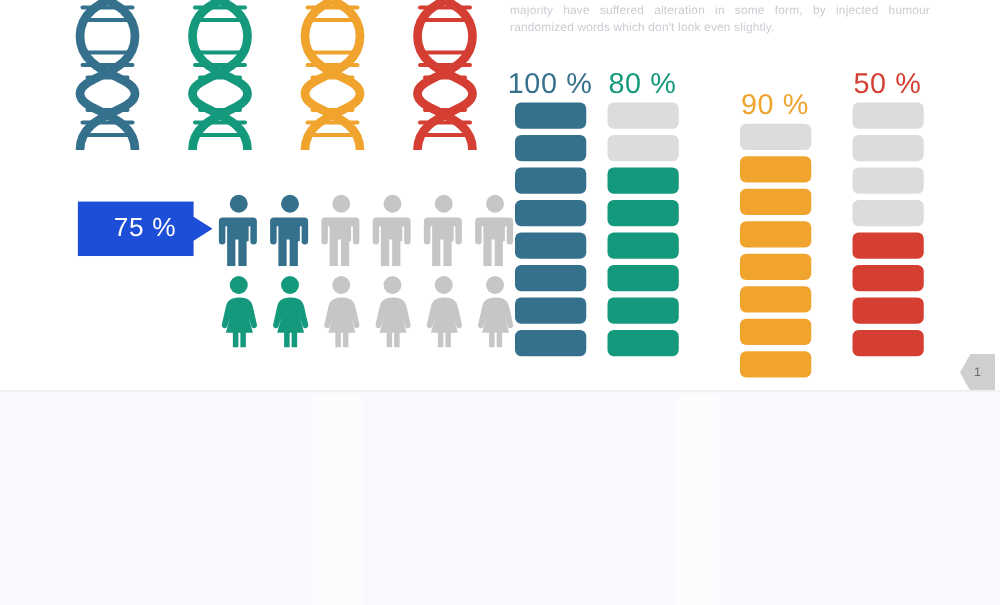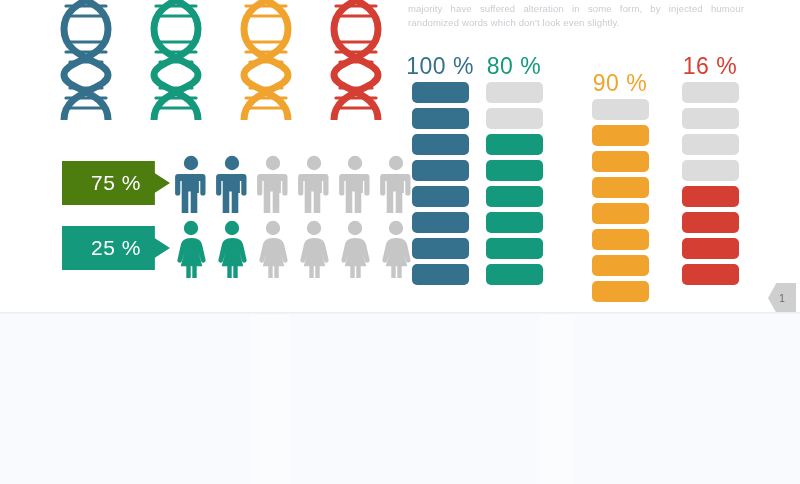--- a/index.html
+++ b/index.html
@@ -40,21 +40,21 @@
 
   
   .banner {
     position: absolute; left: 62px;
     width: 108px; height: 44px;
     color: #fff;
     font-size: 21px; letter-spacing: .5px;
     display: flex; align-items: center; justify-content: center;
     clip-path: polygon(0 0, 86% 0, 86% 28%, 100% 50%, 86% 72%, 86% 100%, 0 100%);
   }
-  .banner-male   { top: 161px; background: #4d7c0f; }
+  .banner-male   { top: 161px; background: #1d4ed8; }
   .banner-female { top: 226px; background: #14997c; }
 
   .people-row { position: absolute; left: 172px; height: 58px; }
   .people-row.males   { top: 155px; }
   .people-row.females { top: 220px; }
   .person { position: absolute; top: 0; width: 38px; height: 58px; }
 
   
   .columns { position: absolute; left: 405px; top: 53px; width: 350px; height: 236px; }
   .col { position: absolute; top: 0; width: 70px; }
@@ -181,23 +181,20 @@
             <line x1="18" y1="170" x2="50" y2="170"></line>
         </g>
       </svg>
     </div>
 
     <div class="para">There are many variations of passages of lorem ipsum available, but the majority have suffered alteration in some form, by injected humour randomized words which don't look even slightly.</div>
 
     <div class="banner banner-male">
       <span>75 %</span>
     </div>
-    <div class="banner banner-female">
-      <span>25 %</span>
-    </div>
 
     <div class="people-row males" id="row-male">
         <div class="person" style="left: 0px;"><svg viewBox="0 0 38 58">
             <circle cx="19" cy="8" r="7.2" fill="#35708c"></circle>
             <path d="M7.5 19 h23 a3 3 0 0 1 3 3 v16 a2.6 2.6 0 0 1 -5.2 0 v-12 h-1.4 v12 h-1.6 v20 h-6.6 v-21.5 h-2.4 v21.5 h-6.6 v-32 h-1.4 v12 a2.6 2.6 0 0 1 -5.2 0 v-16 a3 3 0 0 1 3 -3 z" fill="#35708c"></path>
           </svg></div>
         <div class="person" style="left: 41px;"><svg viewBox="0 0 38 58">
             <circle cx="19" cy="8" r="7.2" fill="#35708c"></circle>
             <path d="M7.5 19 h23 a3 3 0 0 1 3 3 v16 a2.6 2.6 0 0 1 -5.2 0 v-12 h-1.4 v12 h-1.6 v20 h-6.6 v-21.5 h-2.4 v21.5 h-6.6 v-32 h-1.4 v12 a2.6 2.6 0 0 1 -5.2 0 v-16 a3 3 0 0 1 3 -3 z" fill="#35708c"></path>
           </svg></div>
@@ -279,21 +276,21 @@
             <div class="seg" style="background: rgb(240, 164, 46);"></div>
             <div class="seg" style="background: rgb(240, 164, 46);"></div>
             <div class="seg" style="background: rgb(240, 164, 46);"></div>
             <div class="seg" style="background: rgb(240, 164, 46);"></div>
             <div class="seg" style="background: rgb(240, 164, 46);"></div>
             <div class="seg" style="background: rgb(240, 164, 46);"></div>
             <div class="seg" style="background: rgb(240, 164, 46);"></div>
           </div>
         </div>
         <div class="col" style="left: 270px;">
-          <div class="col-pct" style="color: rgb(213, 62, 50);">16 %</div>
+          <div class="col-pct" style="color: rgb(213, 62, 50);">50 %</div>
           <div class="seg-stack">
             <div class="seg" style="background: rgb(220, 220, 220);"></div>
             <div class="seg" style="background: rgb(220, 220, 220);"></div>
             <div class="seg" style="background: rgb(220, 220, 220);"></div>
             <div class="seg" style="background: rgb(220, 220, 220);"></div>
             <div class="seg" style="background: rgb(213, 62, 50);"></div>
             <div class="seg" style="background: rgb(213, 62, 50);"></div>
             <div class="seg" style="background: rgb(213, 62, 50);"></div>
             <div class="seg" style="background: rgb(213, 62, 50);"></div>
           </div>

